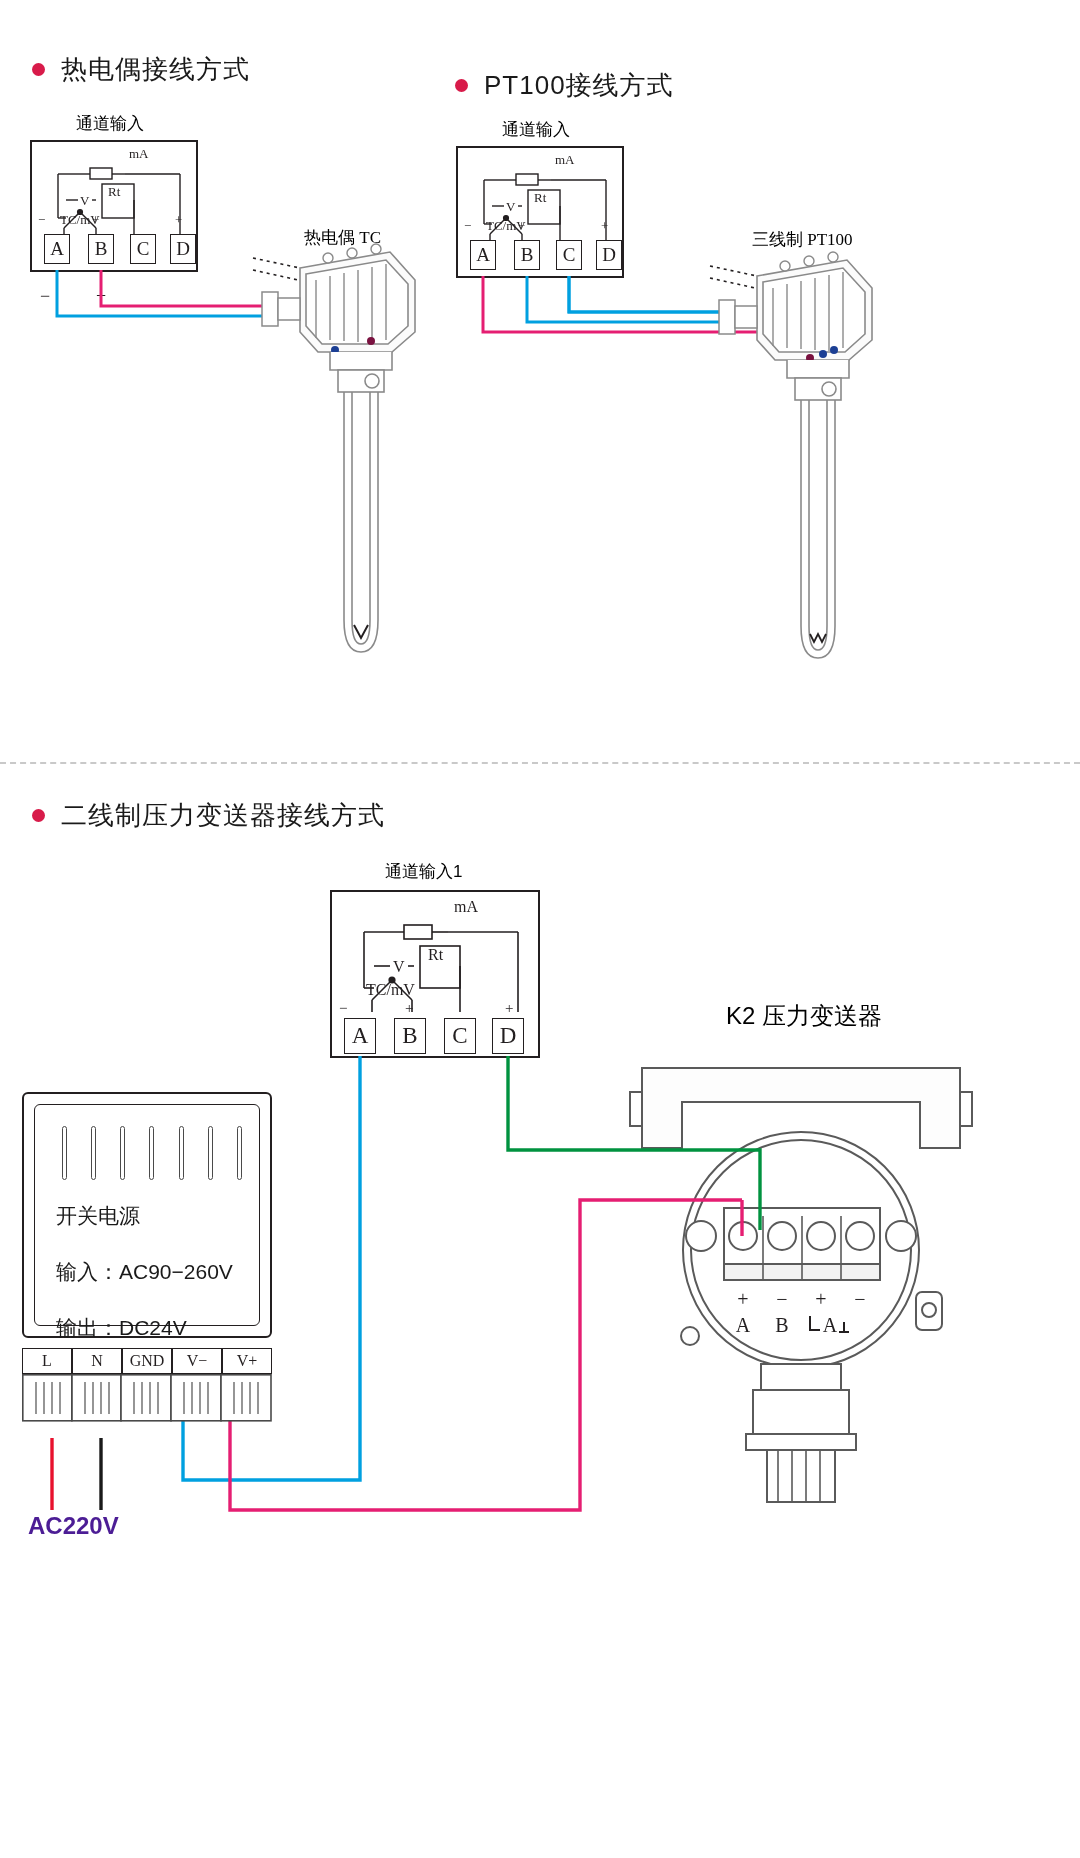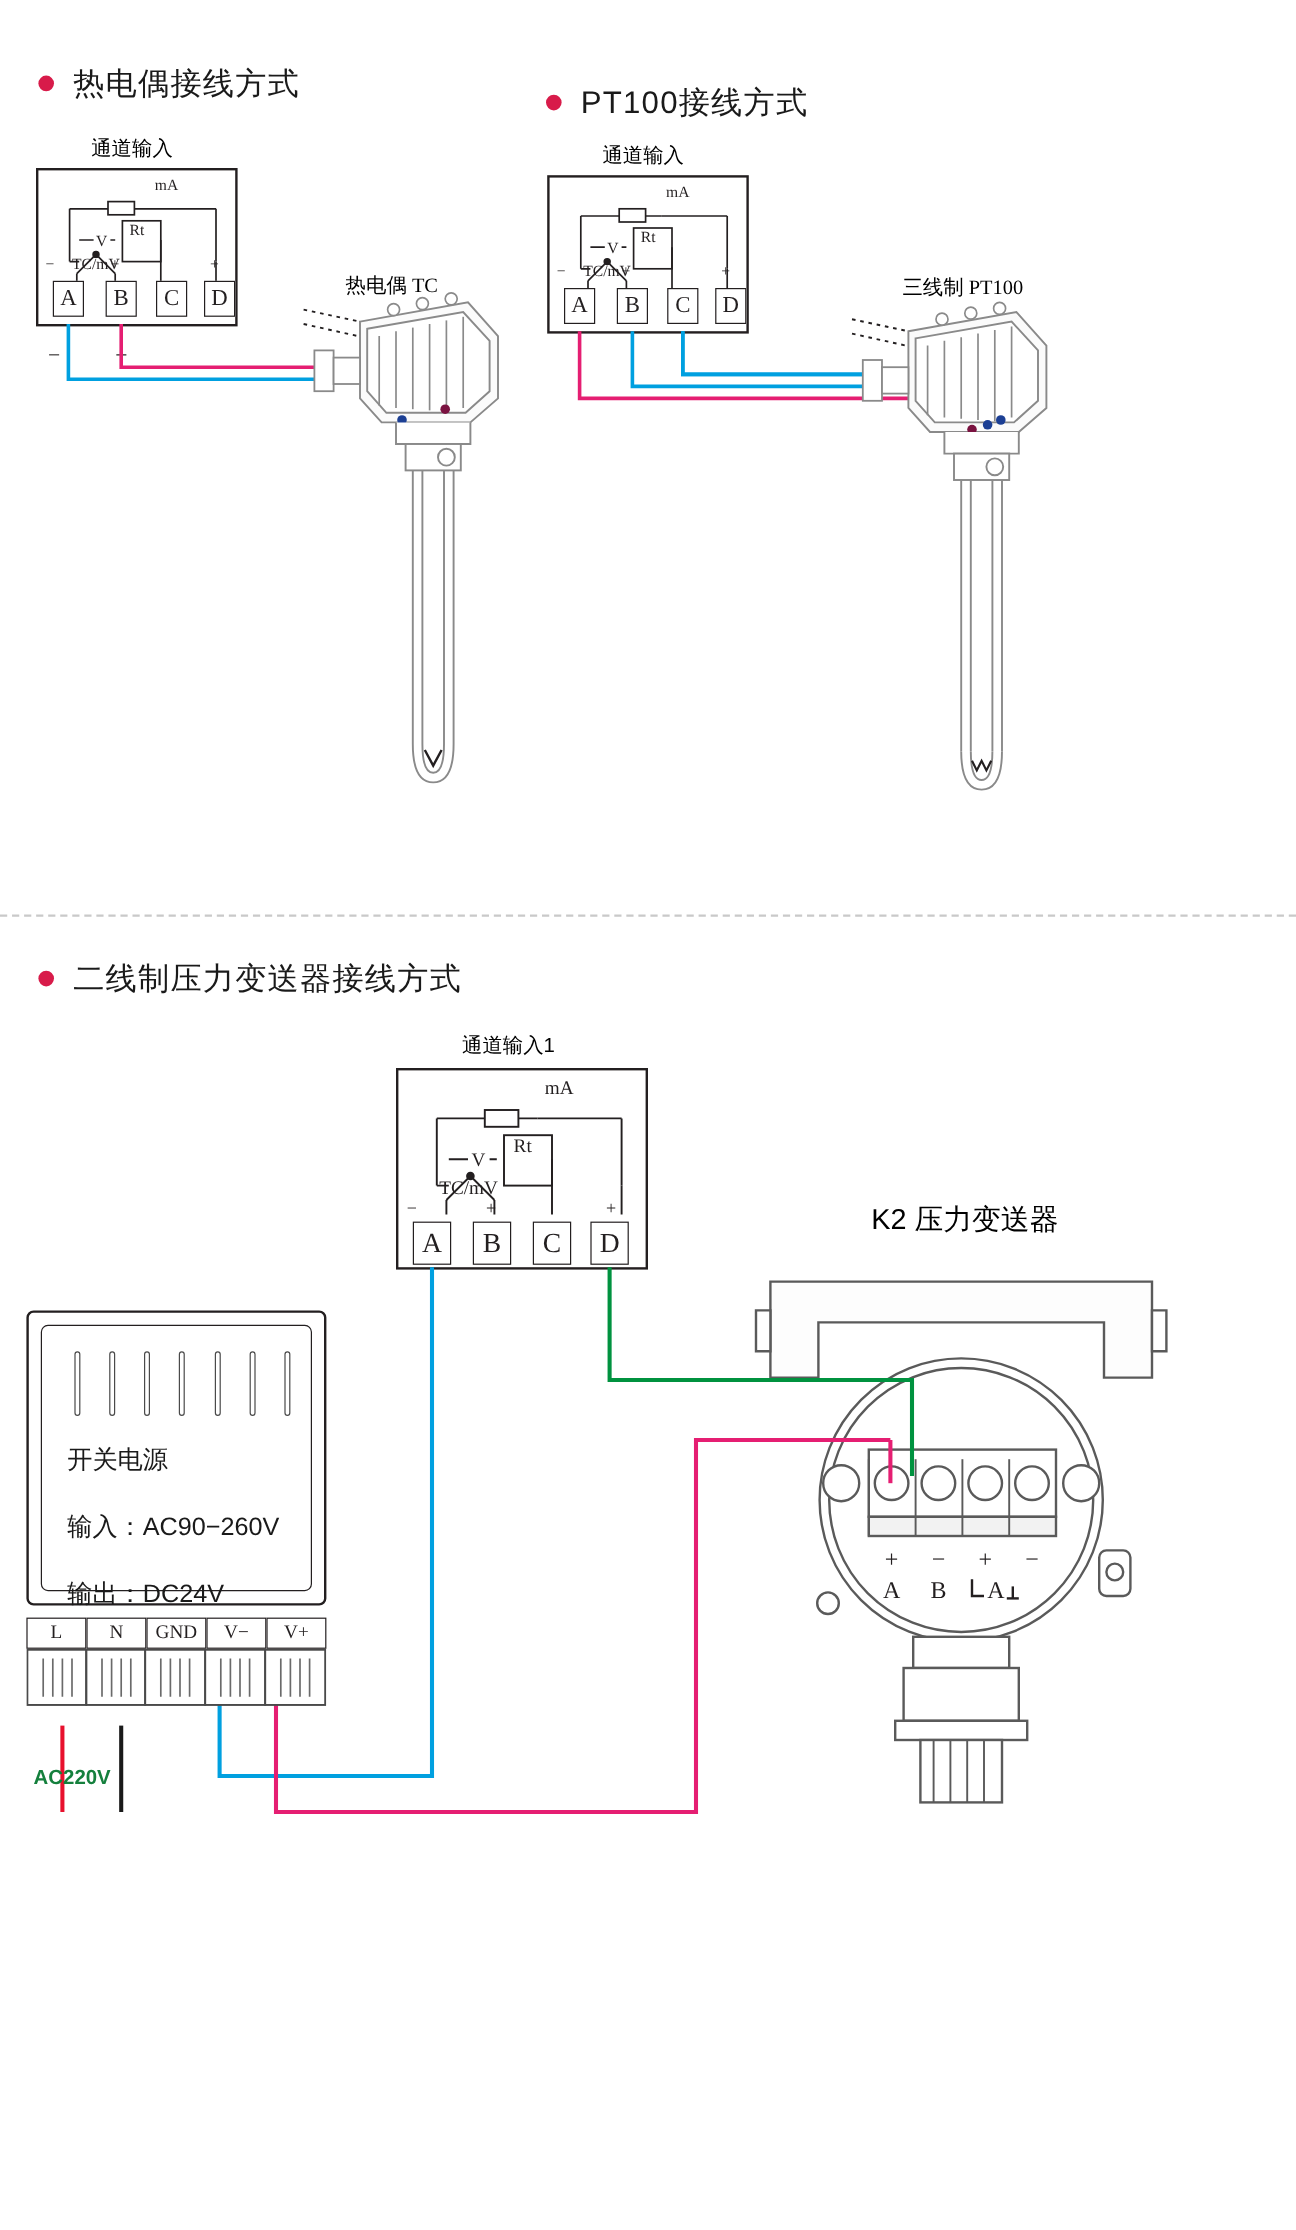--- a/index.html
+++ b/index.html
@@ -102,21 +102,21 @@
 <div class="abs term" style="left:130px;top:234px;width:26px;height:30px;font-size:19px;">
     <span>C</span>
   </div>
 <div class="abs term" style="left:170px;top:234px;width:26px;height:30px;font-size:19px;">
     <span>D</span>
   </div>
 
 <div class="abs lbl-s" style="left:40px;top:286px;font-size:18px;">−</div>
 <div class="abs lbl-s" style="left:96px;top:286px;font-size:18px;">+</div>
 
-<div class="abs cap cap-serif" style="left:288px;top:226px;">热电偶 TC</div>
+<div class="abs cap cap-serif" style="left:304px;top:226px;">热电偶 TC</div>
 
 <svg class="abs" style="left:0px;top:240px;" width="460" height="500" viewBox="0 0 460 500">
 
   <g fill="none" stroke-width="3">
     <path d="M57 30 L57 76 L335 76 L335 110" stroke="#00a0e0"></path>
     <path d="M101 30 L101 66 L345 66 L362 100" stroke="#e51e72"></path>
   </g>
 
   <g stroke="#231f20" stroke-width="1.6" stroke-dasharray="3,4" fill="none">
     <path d="M253 18 L300 28"></path>
@@ -447,13 +447,13 @@
   </g>
   <g stroke="#6a6a6a" stroke-width="1.4" fill="none">
     <path d="M14 8 L14 40 M22 8 L22 40 M30 8 L30 40 M38 8 L38 40"></path>
     <path d="M63 8 L63 40 M71 8 L71 40 M79 8 L79 40 M87 8 L87 40"></path>
     <path d="M112 8 L112 40 M120 8 L120 40 M128 8 L128 40 M136 8 L136 40"></path>
     <path d="M162 8 L162 40 M170 8 L170 40 M178 8 L178 40 M186 8 L186 40"></path>
     <path d="M212 8 L212 40 M220 8 L220 40 M228 8 L228 40 M236 8 L236 40"></path>
   </g>
 </svg>
 
-<div class="abs" style="left:28px;top:1472px;font-size:17px;font-weight:bold;color:#15803d;">AC220V</div>
+<div class="abs" style="left:28px;top:1512px;font-size:24px;font-weight:bold;color:#4c1d95;">AC220V</div>
 
 </body></html>

